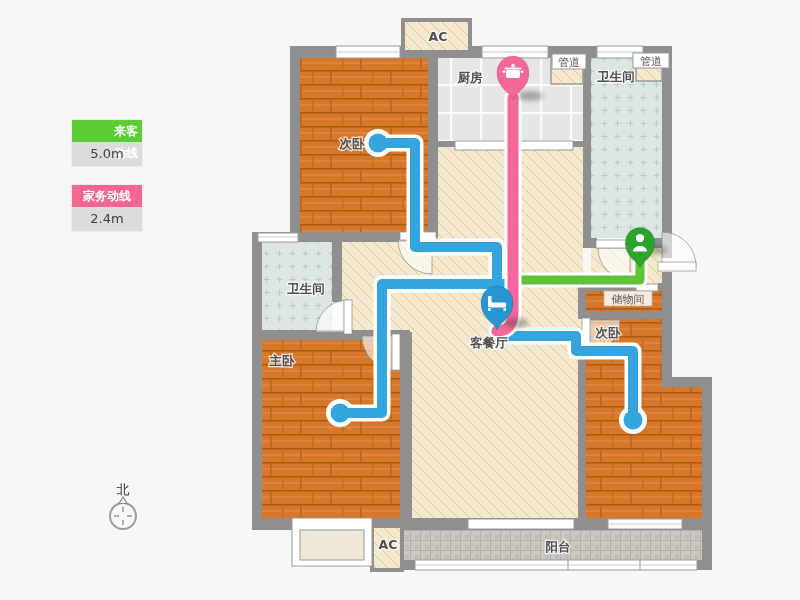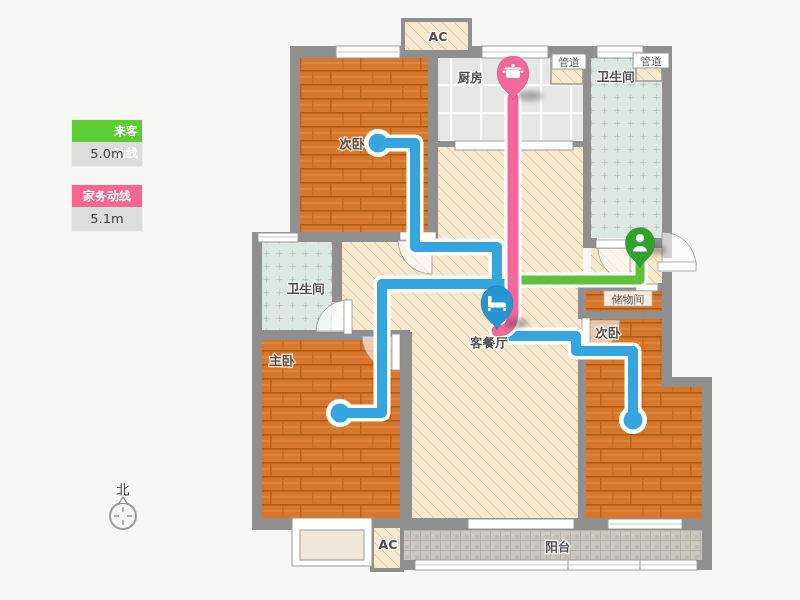--- a/index.html
+++ b/index.html
@@ -247,21 +247,21 @@
   </g>
 </svg>
 
 <div class="legend">
   <div class="legend-item">
     <div class="legend-hdr" style="background: rgb(91, 203, 54); padding-left: 38px;">来客动线</div>
     <div class="legend-val">5.0m</div>
   </div>
   <div class="legend-item">
     <div class="legend-hdr" style="background: rgb(245, 103, 143); font-family: Liberation Serif, serif;">家务动线</div>
-    <div class="legend-val">5.1m</div>
+    <div class="legend-val">2.4m</div>
   </div>
 </div>
 
 <div class="compass">
   <div class="north-label">北</div>
   <svg width="44" height="54" viewBox="0 0 44 54">
     <circle cx="22" cy="35" r="13" fill="none" stroke="#9c9c9c" stroke-width="2"></circle>
     <path d="M22 16 L18 22.5 L26 22.5 Z" fill="#f7f7f6" stroke="#8c8c8c" stroke-width="1.2"></path>
     <g stroke="#9c9c9c" stroke-width="1.6">
       <line x1="22" y1="26" x2="22" y2="31"></line>

